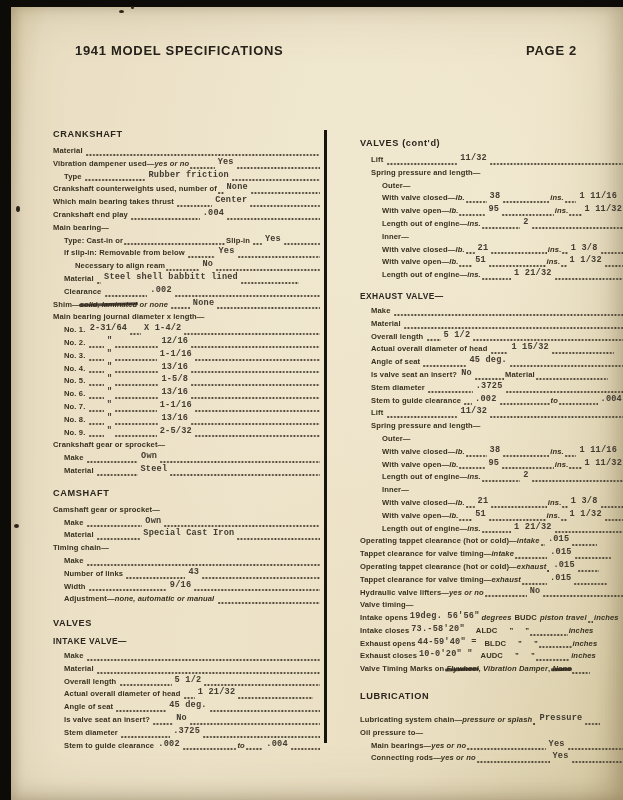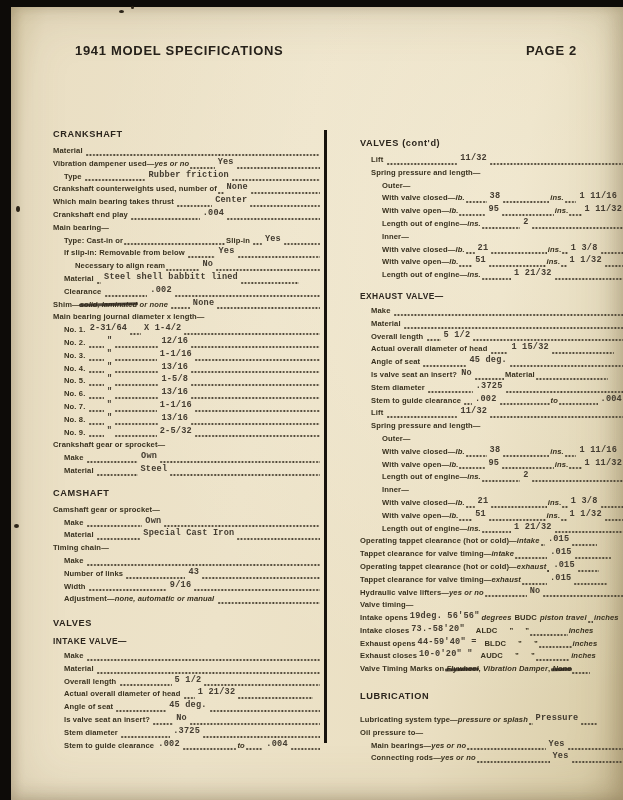--- a/index.html
+++ b/index.html
@@ -136,21 +136,21 @@
       <div class="row ind0"><span class="pl">Operating tappet clearance (hot or cold)—</span><span class="pi">exhaust</span><span class="dots" style="flex-grow: 0.06;"></span><span class="typed">.015</span><span class="dots" style="flex-grow: 0.45;"></span></div>
       <div class="row ind0"><span class="pl">Tappet clearance for valve timing—</span><span class="pi">exhaust</span><span class="dots" style="flex-grow: 0.34;"></span><span class="typed">.015</span><span class="dots" style="flex-grow: 0.45;"></span></div>
       <div class="row ind0"><span class="pl">Hydraulic valve lifters—</span><span class="pi">yes or no</span><span class="dots" style="flex-grow: 0.42;"></span><span class="typed">No</span><span class="dots" style="flex-grow: 0.8;"></span></div>
       <div class="row ind0"><span class="pl">Valve timing—</span></div>
       <div class="row ind0"><span class="pl">Intake opens</span><span class="typed">19deg. 56'56"</span><span class="pi">degrees</span><span class="sp" style="width: 3px;"></span><span class="pl">BUDC</span><span class="sp" style="width: 3px;"></span><span class="pi">piston travel</span><span class="dots" style="flex-grow: 0.5;"></span><span class="pi">inches</span></div>
       <div class="row ind0"><span class="pl">Intake closes</span><span class="typed">73.-58'20"</span><span class="sp" style="width: 9px;"></span><span class="pl">ALDC</span><span class="sp" style="width: 12px;"></span><span class="pl">”</span><span class="sp" style="width: 12px;"></span><span class="pl">”</span><span class="dots" style="flex-grow: 0.55;"></span><span class="pi">inches</span></div>
       <div class="row ind0"><span class="pl">Exhaust opens</span><span class="typed">44-59'40" =</span><span class="sp" style="width: 6px;"></span><span class="pl">BLDC</span><span class="sp" style="width: 12px;"></span><span class="pl">”</span><span class="sp" style="width: 12px;"></span><span class="pl">”</span><span class="dots" style="flex-grow: 0.55;"></span><span class="pi">inches</span></div>
       <div class="row ind0"><span class="pl">Exhaust closes</span><span class="typed">10-0'20" "</span><span class="sp" style="width: 6px;"></span><span class="pl">AUDC</span><span class="sp" style="width: 12px;"></span><span class="pl">”</span><span class="sp" style="width: 12px;"></span><span class="pl">”</span><span class="dots" style="flex-grow: 0.55;"></span><span class="pi">inches</span></div>
       <div class="row ind0"><span class="pl">Valve Timing Marks on </span><span class="struck">Flywheel</span><span class="pl">, </span><span class="pi">Vibration Damper</span><span class="pl">, </span><span class="struck">None</span><span class="dots" style="flex-grow: 0.35;"></span></div>
       <div class="sec-h" style="margin-top: 14px; margin-bottom: 10px;">LUBRICATION</div>
-      <div class="row ind0"><span class="pl">Lubricating system type—</span><span class="pi">pressure or splash</span><span class="dots" style="flex-grow: 0.08;"></span><span class="typed">Pressure</span><span class="dots" style="flex-grow: 0.35;"></span></div>
+      <div class="row ind0"><span class="pl">Lubricating system chain—</span><span class="pi">pressure or splash</span><span class="dots" style="flex-grow: 0.08;"></span><span class="typed">Pressure</span><span class="dots" style="flex-grow: 0.35;"></span></div>
       <div class="row ind0"><span class="pl">Oil pressure to—</span></div>
       <div class="row ind1"><span class="pl">Main bearings—</span><span class="pi">yes or no</span><span class="dots" style="flex-grow: 0.85;"></span><span class="typed">Yes</span><span class="dots" style="flex-grow: 0.6;"></span></div>
       <div class="row ind1"><span class="pl">Connecting rods—</span><span class="pi">yes or no</span><span class="dots" style="flex-grow: 0.85;"></span><span class="typed">Yes</span><span class="dots" style="flex-grow: 0.6;"></span></div>
     </div>
 </div>
 
 <div class="speck" style="left:119px;top:10px;width:5px;height:3px;"></div>
 <div class="speck" style="left:131px;top:6px;width:3px;height:3px;"></div>
 <div class="speck" style="left:16px;top:206px;width:4px;height:6px;"></div>
 <div class="speck" style="left:14px;top:524px;width:5px;height:4px;"></div>

